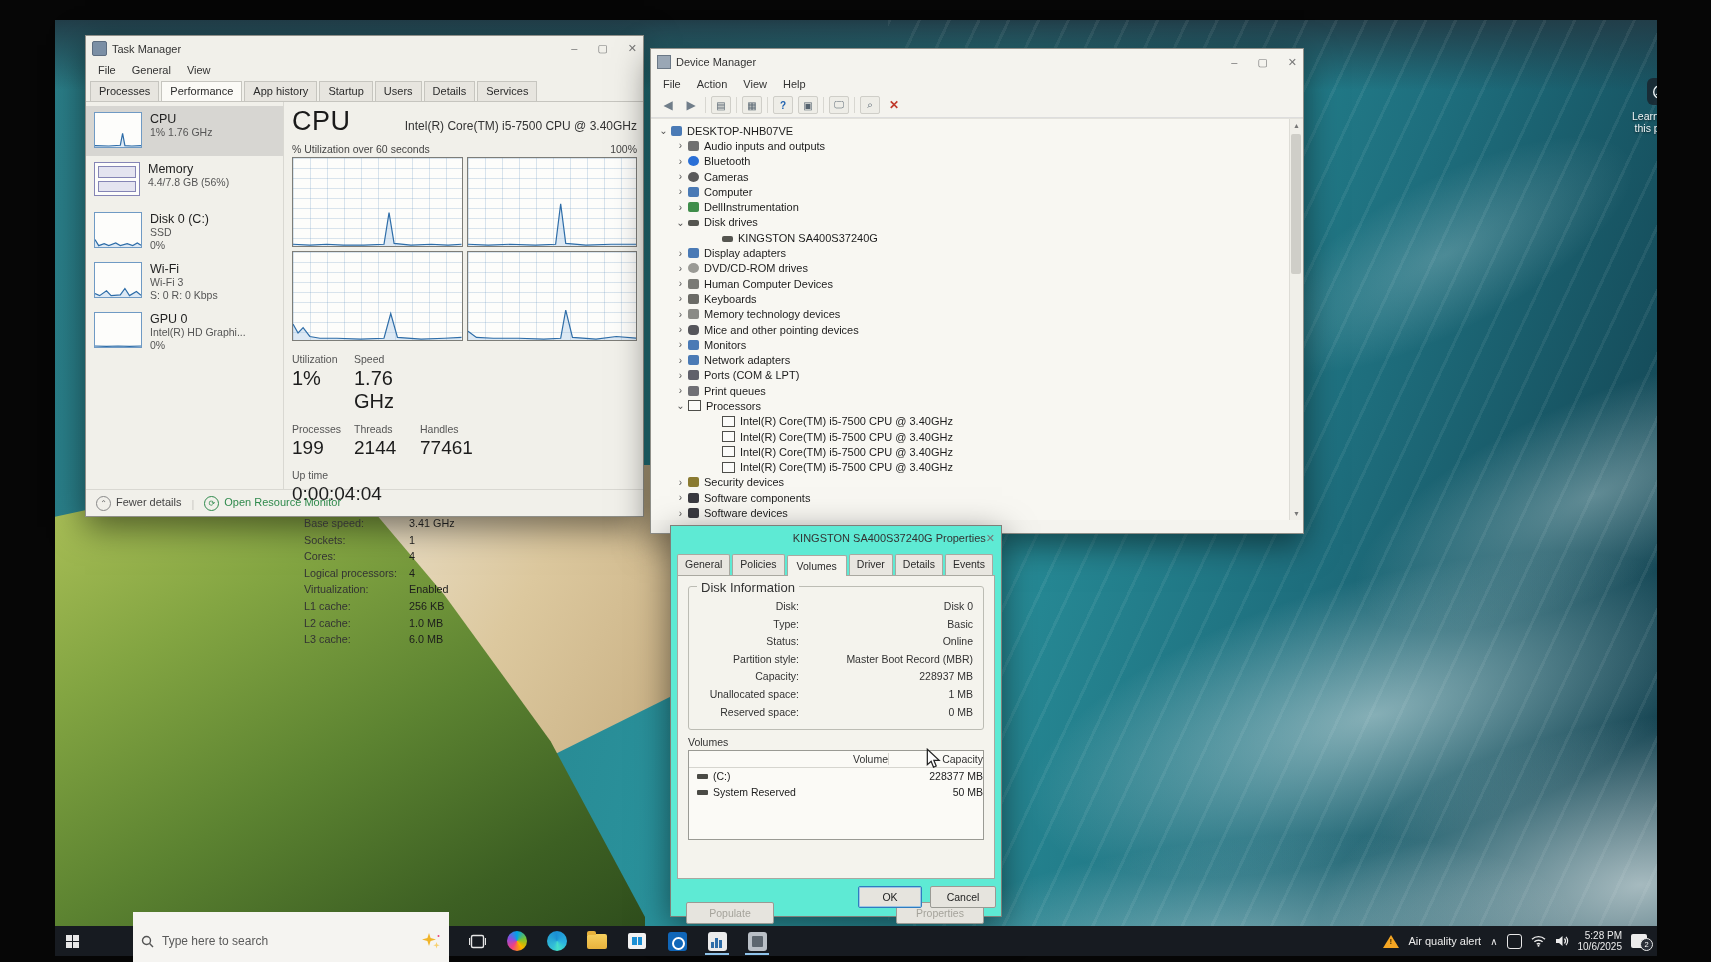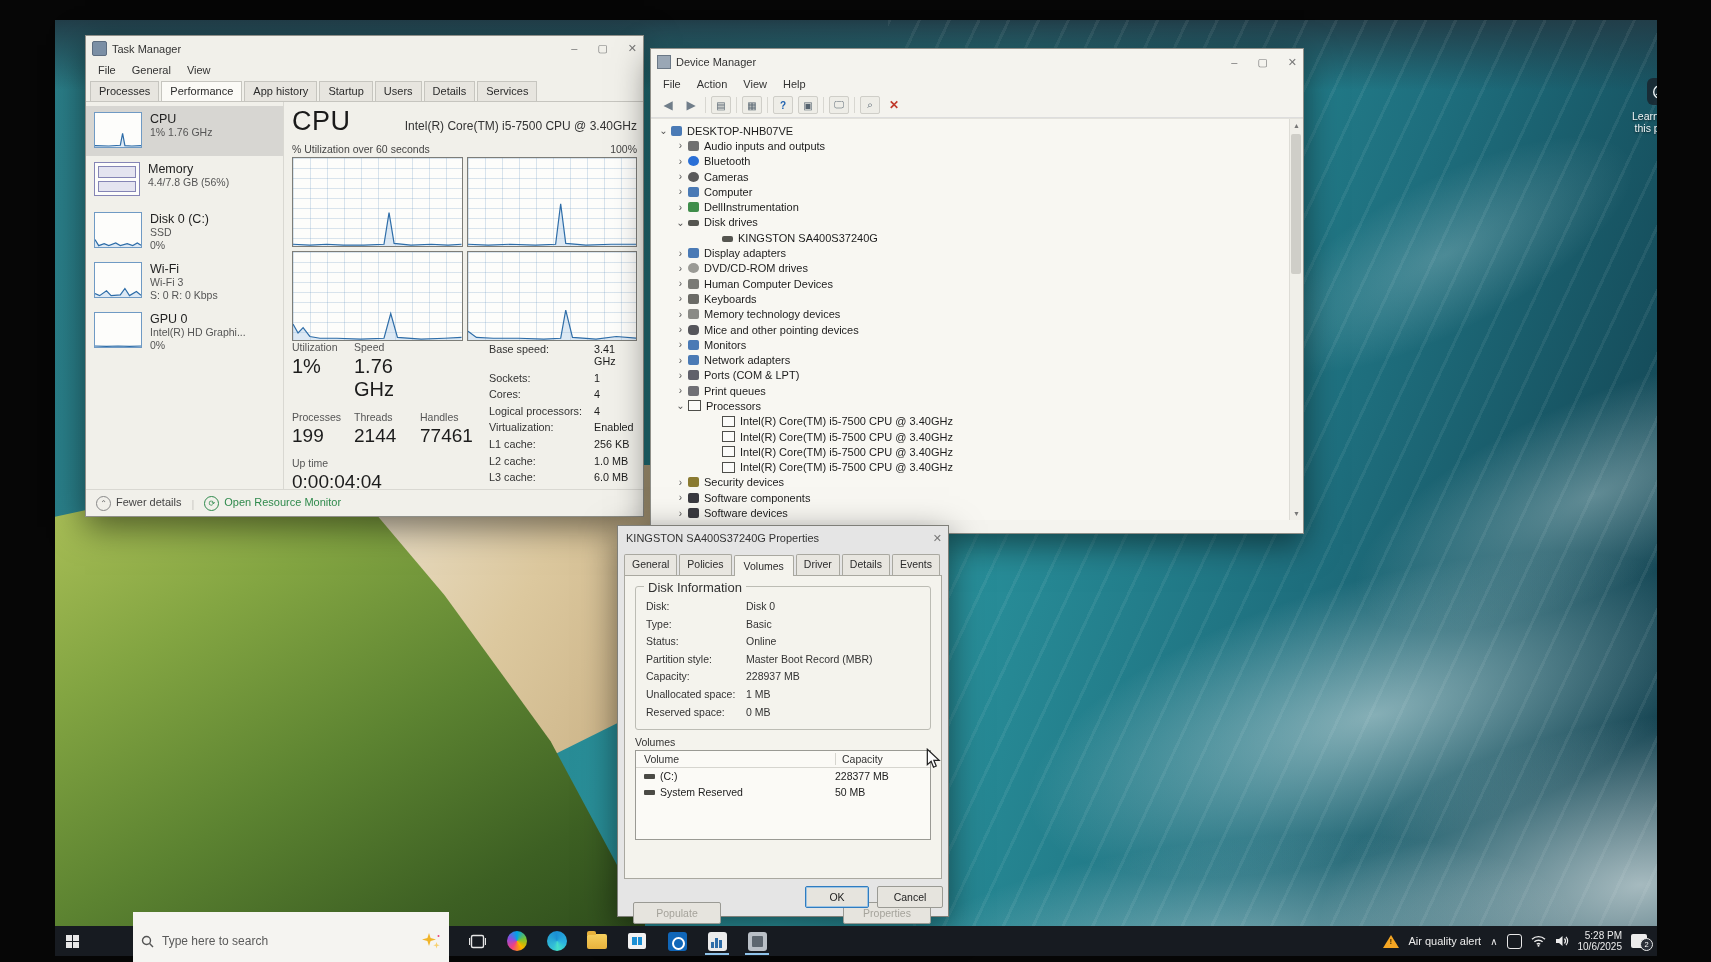--- a/index.html
+++ b/index.html
@@ -66,21 +66,21 @@
   .cpu-head .sub{font-size:12px;color:#333;}
   .glabel-row{display:flex;justify-content:space-between;font-size:10.5px;color:#444;margin-top:6px;}
   .graphs{display:grid;grid-template-columns:1fr 1fr;grid-template-rows:90px 90px;gap:4px;margin-top:2px;}
   .graph{border:1px solid #7d7d78;background:#fdfdfb;position:relative;overflow:hidden;
     background-image:linear-gradient(to right,rgba(120,160,200,.28) 1px,transparent 1px),
                      linear-gradient(to bottom,rgba(120,160,200,.28) 1px,transparent 1px);
     background-size:17px 10px;}
   .graph svg{position:absolute;inset:0;width:100%;height:100%;}
   .spark-line{fill:none;stroke:#2e6da8;stroke-width:1.2;vector-effect:non-scaling-stroke;}
   .spark-fill{fill:rgba(150,190,230,.30);stroke:none;}
-  .stats{display:flex;}
+  .stats{display:flex;margin-top:12px;flex-direction:column;}
   .stats-left{width:185px;}
   .stat-lbls{display:flex;font-size:10.5px;color:#555;}
   .stat-vals{display:flex;font-size:20px;color:#1c1c1c;margin:2px 0 10px;}
   .sl1{width:62px;}.sl2{width:66px;}
   .sv1{width:62px;}.sv2{width:66px;}
   .stats-right{flex:1;padding-left:12px;display:grid;grid-template-columns:105px 1fr;
     font-size:10.8px;color:#333;row-gap:4.6px;align-content:start;margin-top:2px;}
   .stats-right .v{color:#1c1c1c;}
   .tm-foot{border-top:1px solid #d9d8d2;display:flex;align-items:center;gap:10px;
     padding:6px 10px;font-size:11px;color:#444;}
@@ -111,21 +111,21 @@
   .ic-keyboard{background:#6a6a65;} .ic-memory{background:#8a8a85;} .ic-mouse{background:#55555a;border-radius:4px;}
   .ic-monitor{background:#4a7ab5;} .ic-network{background:#4a7ab5;} .ic-ports{background:#60606a;}
   .ic-print{background:#707075;} .ic-processor{background:#fbfbf9;border:1px solid #4e4e4a;border-radius:0;height:9px;}
   .ic-security{background:#8a7a30;} .ic-software{background:#3a3a40;}
   .dm-scroll{position:absolute;right:0;top:0;bottom:0;width:13px;background:#f0efe9;border-left:1px solid #dddcd6;}
   .dm-scroll .arr{position:absolute;left:0;width:13px;height:13px;font-size:7px;color:#777;
     display:flex;align-items:center;justify-content:center;}
   .dm-scroll .arr.up{top:0;} .dm-scroll .arr.dn{bottom:0;}
   .dm-scroll .thumb-v{position:absolute;left:1px;top:15px;width:10px;height:140px;background:#cfcec8;border-radius:2px;}
   
-  #propdlg{left:617px;top:525px;width:330px;height:390px;background:#e5e5e5;border-color:#7f7f79;}
+  #propdlg{left:670px;top:525px;width:330px;height:390px;background:#5eead4;border-color:#7f7f79;text-align:right;}
   #propdlg .tbar{height:24px;}
   .dlg-tabs{display:flex;padding:4px 6px 0;}
   .dlg-tab{padding:3px 7px;border:1px solid #a9a8a0;border-bottom:none;background:#e8e6e0;
     margin-right:2px;border-radius:2px 2px 0 0;font-size:10.5px;color:#2b2b2b;}
   .dlg-tab.active{background:#f4f3ed;position:relative;top:1px;padding:4px 9px;z-index:2;}
   .dlg-page{margin:0 6px;border:1px solid #a9a8a0;background:#f4f3ed;height:302px;position:relative;}
   .groupbox{position:absolute;left:10px;right:10px;top:10px;height:142px;
     border:1px solid #bcbcb4;border-radius:3px;}
   .groupbox .legend{position:absolute;top:-7px;left:8px;background:#f4f3ed;padding:0 4px;font-size:13px;color:#333;}
   .di-rows{display:grid;grid-template-columns:100px 1fr;row-gap:5.6px;padding:13px 10px 0 10px;font-size:10.5px;color:#333;}

